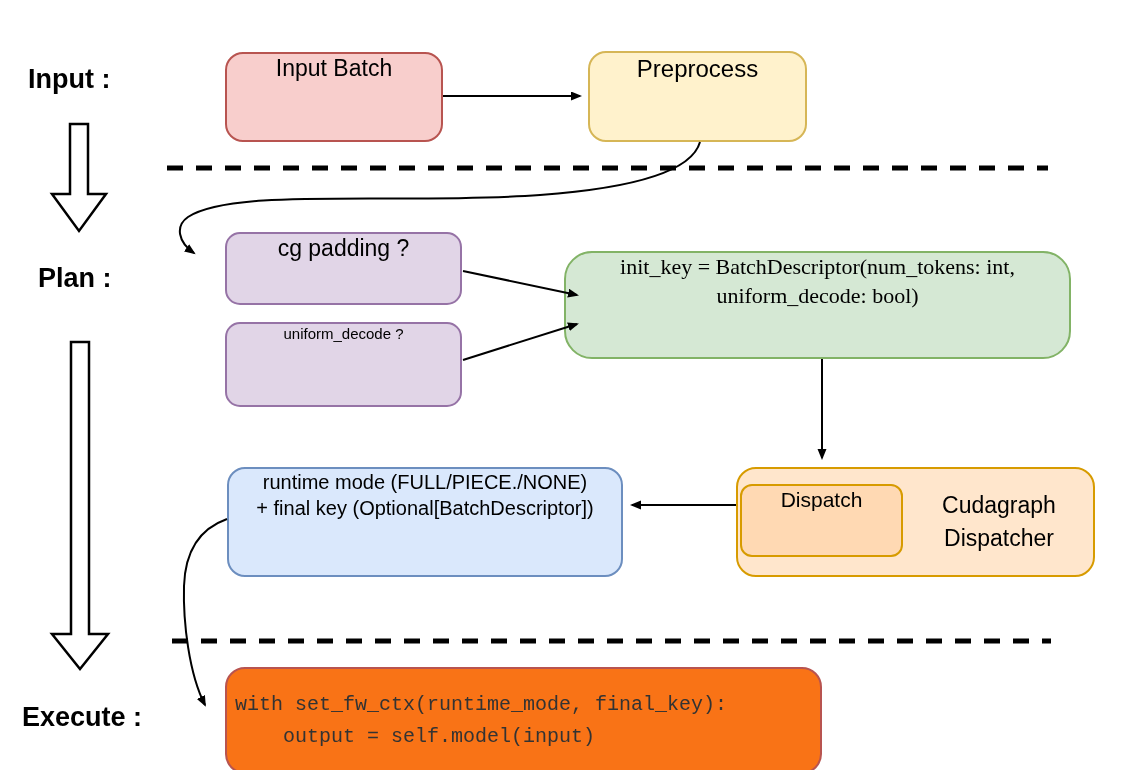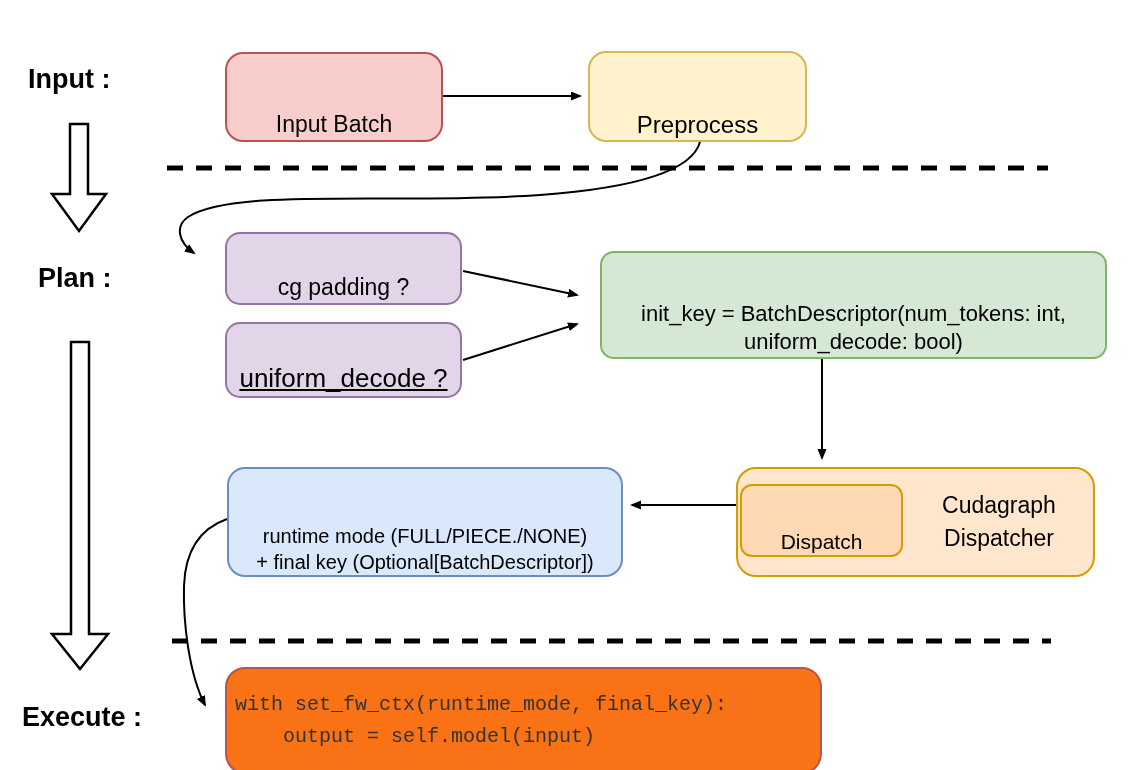--- a/index.html
+++ b/index.html
@@ -18,31 +18,31 @@
     color:#000000;
     white-space:nowrap;
   }
   .node{
     position:absolute;
     box-sizing:border-box;
     border:2px solid #000;
     display:flex;
     flex-direction:column;
     align-items:center;
-    justify-content:flex-end;
+    justify-content:flex-start;
     text-align:center;
     color:#000000;
     line-height:1.3;
   }
   .node span{display:block;}
   #node-input-batch   {left:225px;top:28px;width:218px;height:90px;border-radius:18px;font-size:23px;}
   #node-preprocess    {left:588px;top:27px;width:219px;height:91px;border-radius:18px;font-size:24px;}
   #node-cg-padding    {left:225px;top:208px;width:237px;height:73px;border-radius:15px;font-size:23px;}
-  #node-uniform-decode{left:225px;top:298px;width:237px;height:76px;border-radius:15px;font-size:26px;text-decoration:underline;}
-  #node-init-key      {left:600px;top:227px;width:507px;height:108px;border-radius:14px;font-size:22px;}
+  #node-uniform-decode{left:225px;top:298px;width:237px;height:85px;border-radius:15px;font-size:15px;}
+  #node-init-key      {left:564px;top:227px;width:507px;height:108px;border-radius:28px;font-size:22px;font-family:Liberation Serif, serif;}
   #node-runtime-mode  {left:227px;top:443px;width:396px;height:110px;border-radius:18px;font-size:20px;}
   #node-cudagraph     {left:736px;top:443px;width:359px;height:110px;border-radius:20px;font-size:23px;align-items:flex-end;}
   #node-dispatch      {left:740px;top:460px;width:163px;height:73px;border-radius:12px;font-size:21px;}
   #cudagraph-label    {position:absolute;left:905px;top:462px;width:188px;height:72px;display:flex;flex-direction:column;justify-content:center;text-align:center;font-size:23px;line-height:1.45;color:#000;}
   #node-execute-code  {left:225px;top:643px;width:597px;height:107px;border-radius:20px;
                        font-family:"Liberation Mono", monospace;font-size:20px;color:#333333;
                        align-items:flex-start;justify-content:center;text-align:left;padding-left:8px;line-height:1.6;}
   #node-execute-code span{white-space:pre;}
   svg.overlay{position:absolute;left:0;top:0;pointer-events:none;}
 </style>

